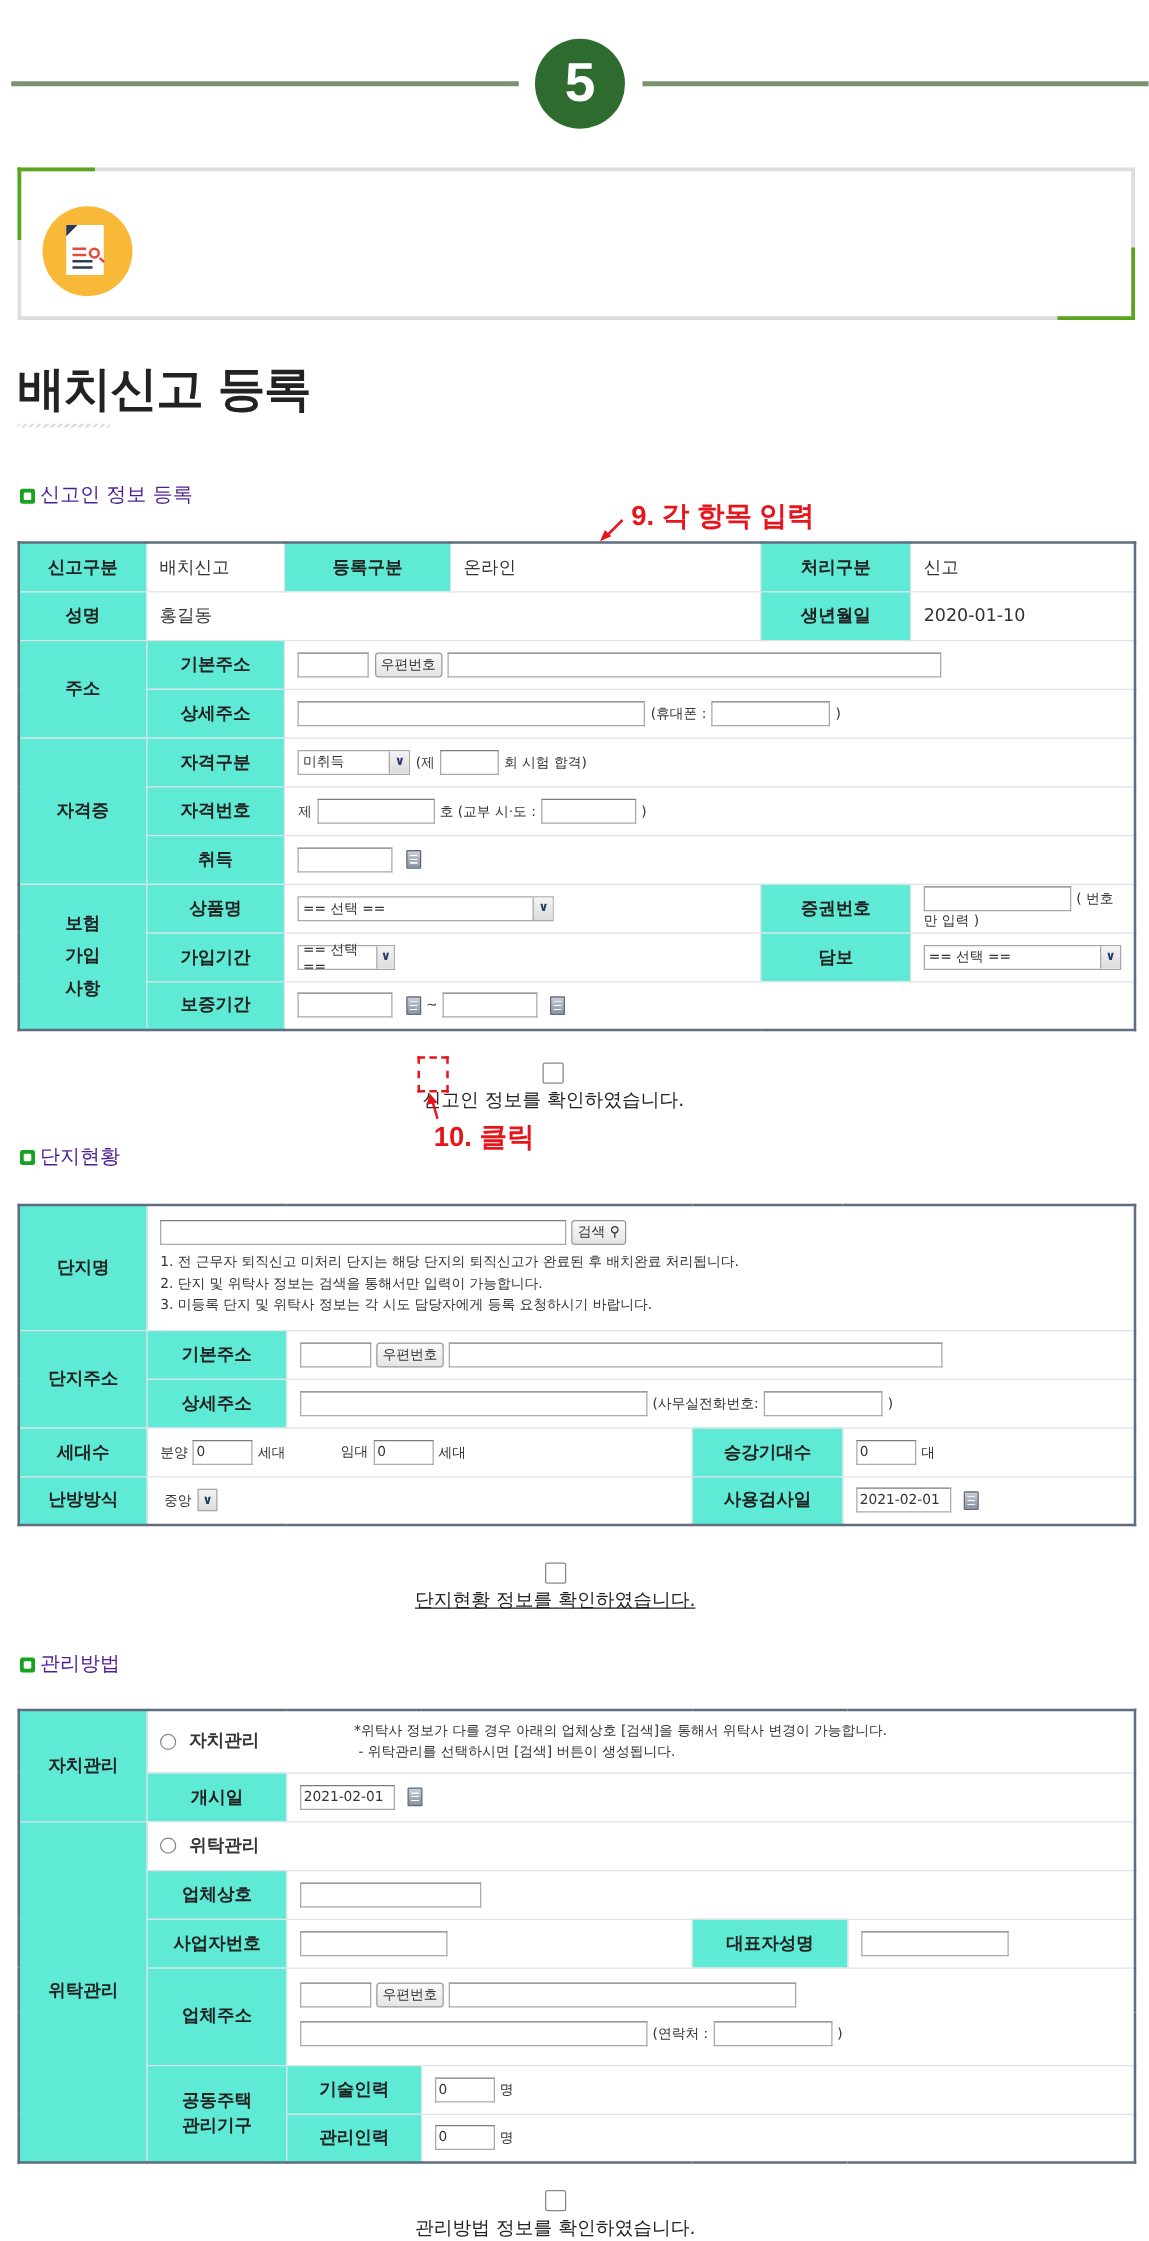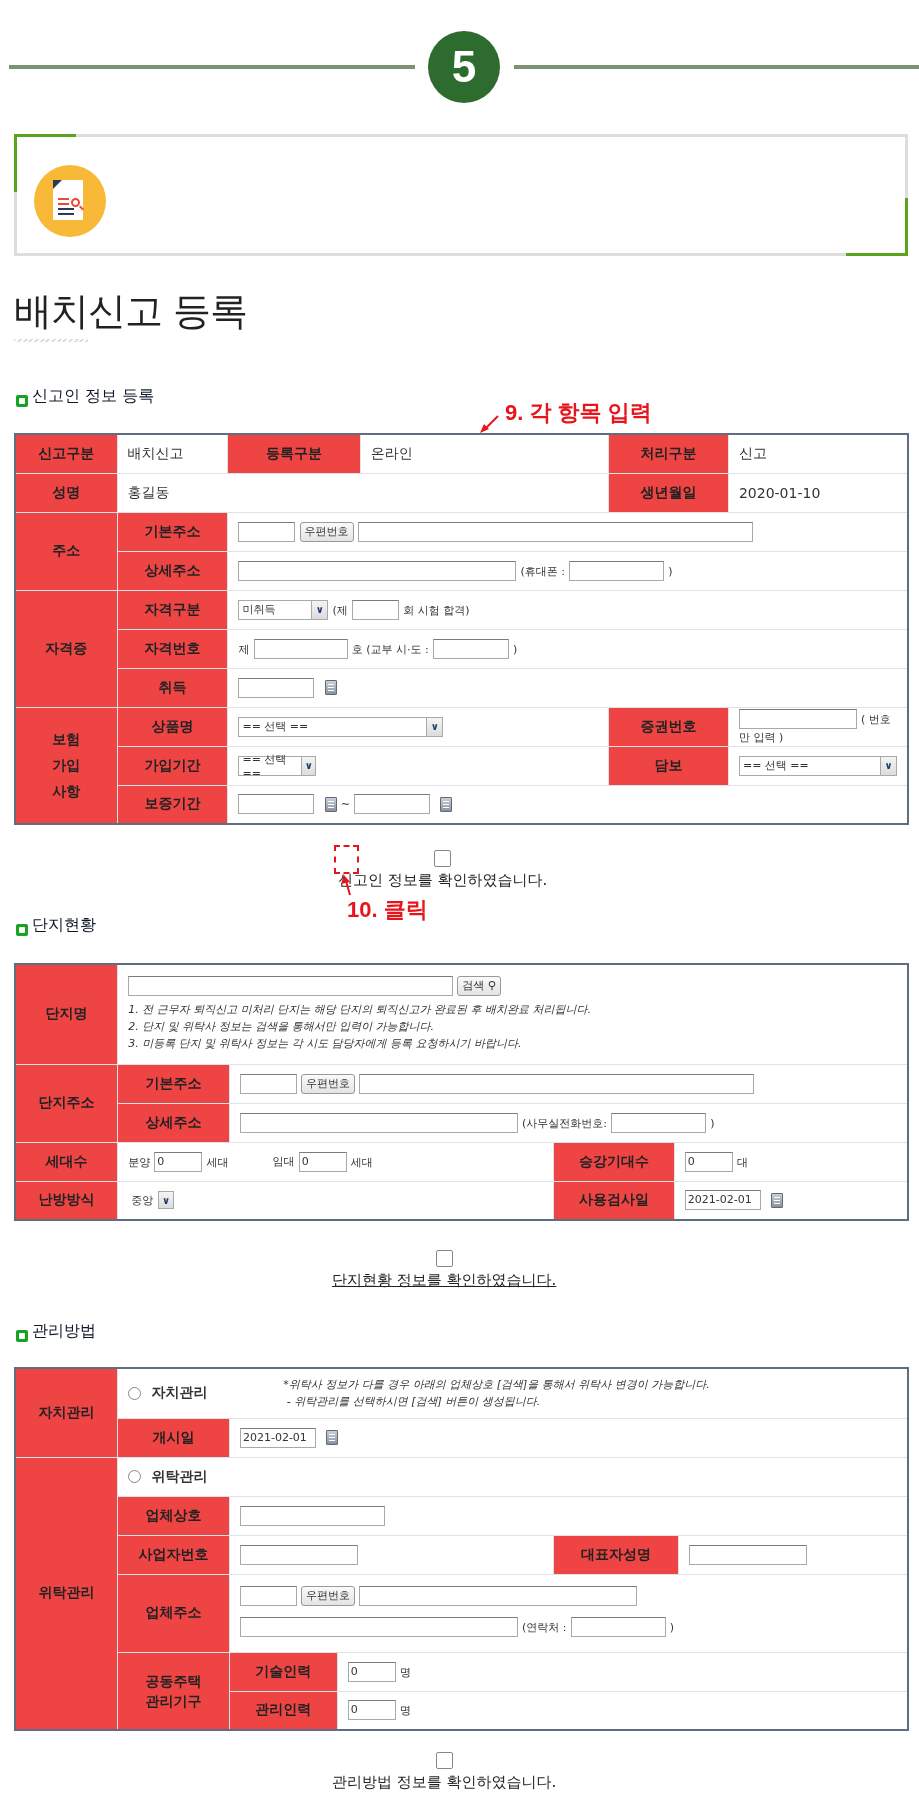--- a/index.html
+++ b/index.html
@@ -15,47 +15,47 @@
   .banner .corner-tl-h { position: absolute; left: -3px; top: -3px; width: 62px; height: 3px; background: #5aa51e; }
   .banner .corner-tl-v { position: absolute; left: -3px; top: -3px; width: 3px; height: 58px; background: #5aa51e; }
   .banner .corner-br-h { position: absolute; right: -3px; bottom: -3px; width: 62px; height: 3px; background: #5aa51e; }
   .banner .corner-br-v { position: absolute; right: -3px; bottom: -3px; width: 3px; height: 58px; background: #5aa51e; }
   .banner-icon { position: absolute; left: 17px; top: 28px; width: 72px; height: 72px; border-radius: 50%; background: #f8b938; overflow: hidden; }
   .banner-icon .doc { position: absolute; left: 19px; top: 15px; width: 30px; height: 40px; background: #fff; }
   .banner-icon .fold { position: absolute; left: 19px; top: 15px; width: 0; height: 0; border-top: 9px solid #2b3a55; border-right: 9px solid transparent; }
   .banner-icon .ln { position: absolute; height: 2px; }
   .banner-title { position: absolute; left: 100px; top: 38px; font-size: 31px; font-weight: bold; color: #222; letter-spacing: -1px; }
 
-  .page-title { position: absolute; left: 14px; top: 286px; font-size: 38px; color: #222; font-weight: normal; letter-spacing: -1px; }
+  .page-title { position: absolute; left: 14px; top: 286px; font-size: 38px; color: #222; font-weight: bold; letter-spacing: -1px; }
   .page-title-underline { position: absolute; left: 14px; top: 339px; width: 74px; height: 3px; background: repeating-linear-gradient(135deg, #ddd 0 2px, #fff 2px 4px); }
 
-  .section-head { position: absolute; left: 16px; font-size: 16px; color: #0f172a; display: flex; align-items: flex-end; gap: 4px; }
+  .section-head { position: absolute; left: 16px; font-size: 16px; color: #4c1d95; display: flex; align-items: center; gap: 4px; }
   .section-head .bullet { width: 12px; height: 12px; border-radius: 2px; background: #16a31f; position: relative; }
   .section-head .bullet::after { content: ""; position: absolute; left: 3px; top: 3px; width: 6px; height: 6px; background: #fff; border-radius: 1px; }
 
   .annot { position: absolute; color: #e8141b; font-weight: bold; font-size: 22px; font-family: "Liberation Sans", sans-serif; }
 
   table.form { position: absolute; left: 14px; width: 895px; border-collapse: collapse; border: 2px solid #5e6e80; font-size: 13px; }
   table.form td { border: 1px solid #dfe3e8; height: 39px; padding: 0 10px; vertical-align: middle; }
-  table.form td.th { background: #ef4444; font-weight: bold; text-align: center; color: #222; font-size: 14px; }
+  table.form td.th { background: #5eead4; font-weight: bold; text-align: center; color: #222; font-size: 14px; }
   table.form td.val { color: #333; font-size: 14px; }
 
   .inp { display: inline-block; height: 20px; border: 1px solid #a9a9a9; border-top-color: #7b7b7b; background: #fff; vertical-align: middle; font-size: 11px; padding: 2px 2px; line-height: 14px; color: #333; }
   .btn { display: inline-block; height: 20px; border: 1px solid #999; border-radius: 3px; background: linear-gradient(#fafafa, #e4e4e4); font-size: 11px; padding: 2px 4px; line-height: 14px; vertical-align: middle; color: #333; }
   .sel { display: inline-flex; align-items: center; justify-content: space-between; height: 20px; border: 1px solid #a9a9a9; background: #fff; vertical-align: middle; font-size: 11px; padding-left: 3px; color: #333; }
   .sel .arrow { width: 16px; height: 18px; border-left: 1px solid #a9a9a9; background: linear-gradient(#f4f4f4, #dcdcdc); display: flex; align-items: center; justify-content: center; font-size: 10px; color: #1d3b6a; font-weight: bold; }
   .cal { display: inline-block; width: 12px; height: 15px; border: 1px solid #667; background: linear-gradient(#c8d0da, #8893a0); border-radius: 1px; vertical-align: middle; margin-left: 6px; position: relative; }
   .cal::after { content: ""; position: absolute; left: 2px; top: 3px; width: 6px; height: 7px; background: repeating-linear-gradient(#fff 0 1px, transparent 1px 3px); }
   .txt { font-size: 11px; color: #333; vertical-align: middle; }
   .radio { display: inline-block; width: 13px; height: 13px; border: 1px solid #888; border-radius: 50%; background: #fff; vertical-align: middle; margin-right: 6px; }
 
   .confirm { position: absolute; display: flex; align-items: center; gap: 4px; font-size: 15px; color: #222; flex-direction: column; }
   .cbox { width: 17px; height: 17px; border: 1px solid #888; background: #fff; border-radius: 2px; }
   .dashbox { position: absolute; border: 2px dashed #e8141b; }
-  .note { font-size: 11px; line-height: 17px; color: #333; font-style: italic; }
+  .note { font-size: 11px; line-height: 17px; color: #333; }
 </style>
 </head>
 <body>
 
 <div class="step-line" style="left:9px;width:406px;"></div>
 <div class="step-line" style="left:514px;width:405px;"></div>
 <div class="step-circle">5</div>
 
 <div class="banner">
   <div class="corner-tl-h"></div>

